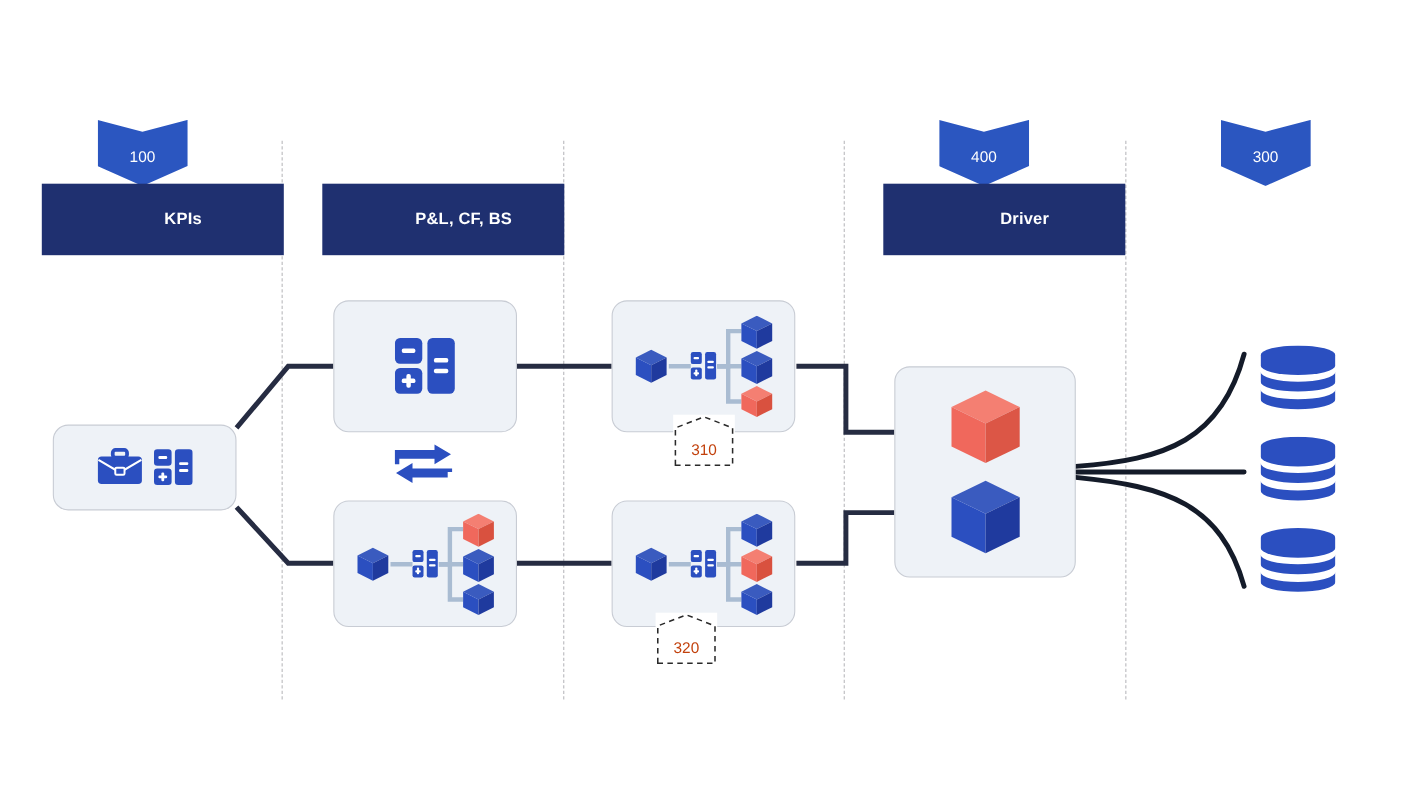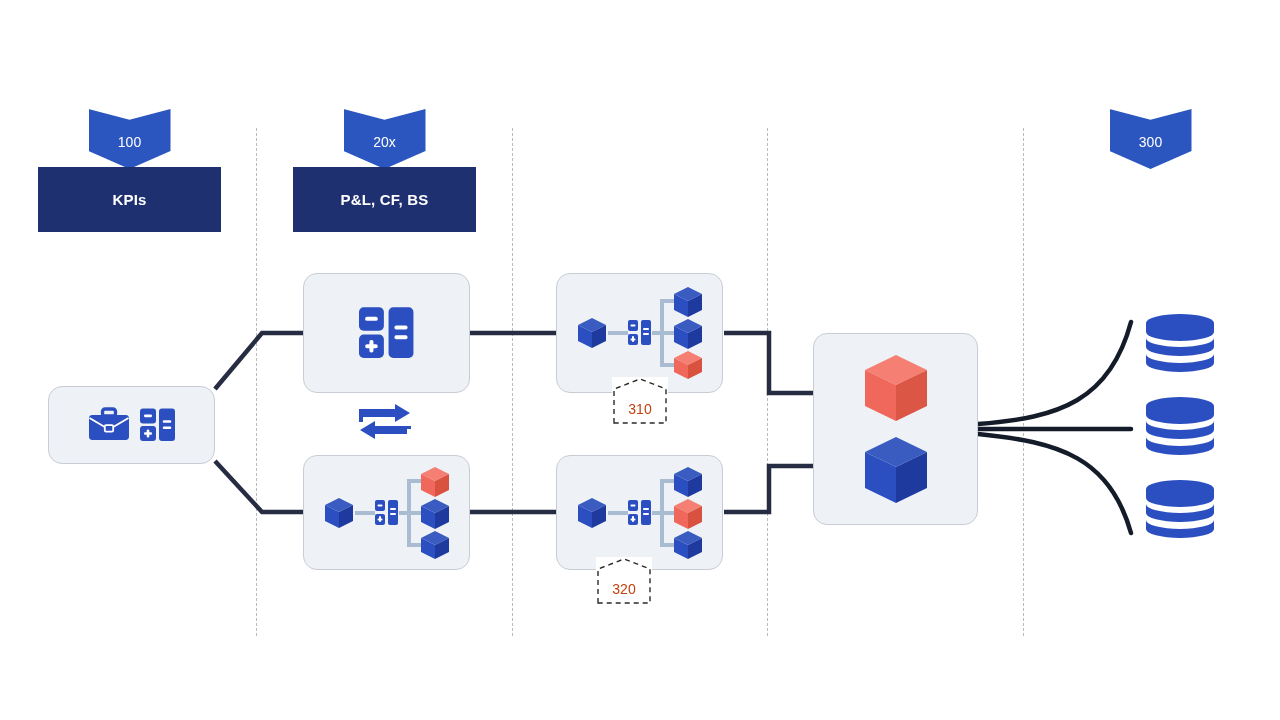--- a/index.html
+++ b/index.html
@@ -28,20 +28,21 @@
     display:flex;align-items:center;justify-content:center;
     padding-top:6px;box-sizing:border-box;
   }
   .chev span{line-height:1;}
   .bar{
     position:absolute;top:58px;left:0;width:100%;height:65px;
     background:var(--bar);
     color:#fff;font-size:15px;font-weight:bold;
     display:flex;align-items:center;justify-content:center;
     letter-spacing:.2px;
+    padding-left:37px;
   }
 
   
   .card{
     position:absolute;
     background:#eef2f7;
     border:1px solid #c8ccd4;
     border-radius:14px;
     display:flex;align-items:center;justify-content:center;
     box-sizing:border-box;
@@ -104,29 +105,34 @@
   <div class="col-head" style="left:38px;top:109px;width:183px;height:123px;--chev:#2B56C0;--bar:#1F3070">
     <div class="chev">
       <span>100</span>
     </div>
     <div class="bar">
       <span>KPIs</span>
     </div>
   </div>
 
   <div class="col-head" style="left:293px;top:109px;width:183px;height:123px;--chev:#2B56C0;--bar:#1F3070">
-    <div class="chev">
-      <span>20x</span>
-    </div>
     <div class="bar">
       <span>P&amp;L, CF, BS</span>
     </div>
   </div>
 
 
+  <div class="col-head" style="left:803px;top:109px;width:183px;height:123px;--chev:#2B56C0;--bar:#1F3070">
+    <div class="chev">
+      <span>400</span>
+    </div>
+    <div class="bar">
+      <span>Driver</span>
+    </div>
+  </div>
 
   <div class="col-head" style="left:1059px;top:109px;width:183px;height:123px;--chev:#2B56C0;--bar:#1F3070">
     <div class="chev">
       <span>300</span>
     </div>
   </div>
 
   <div class="card" style="left:48px;top:386px;width:167px;height:78px;z-index:5">
     <div class="rowico">
 

